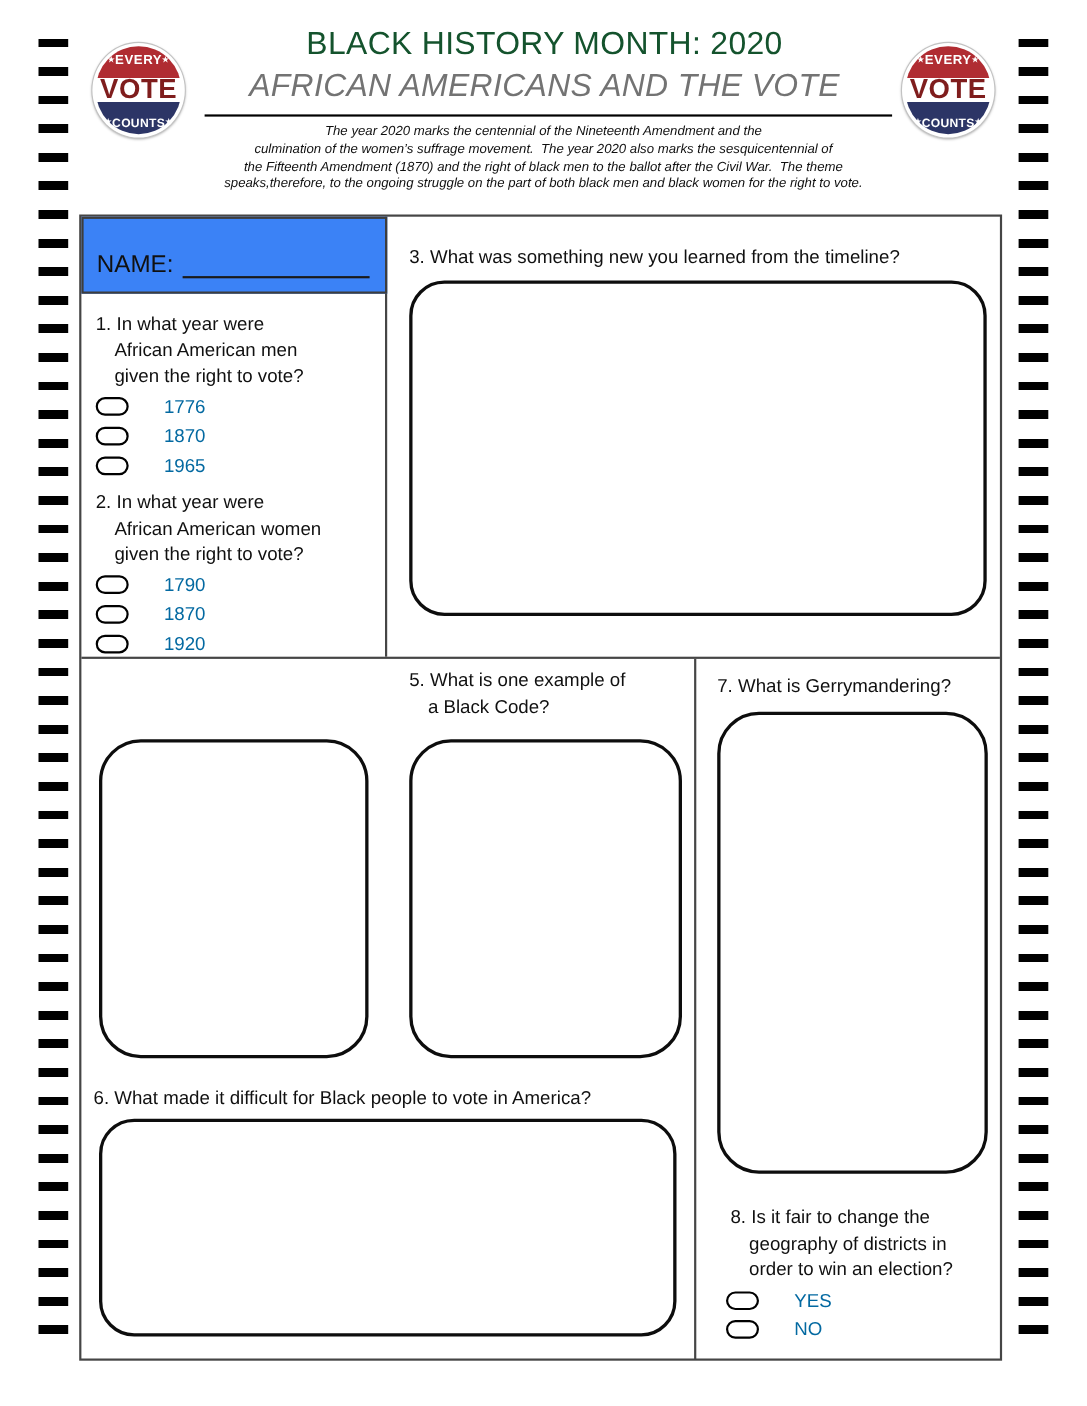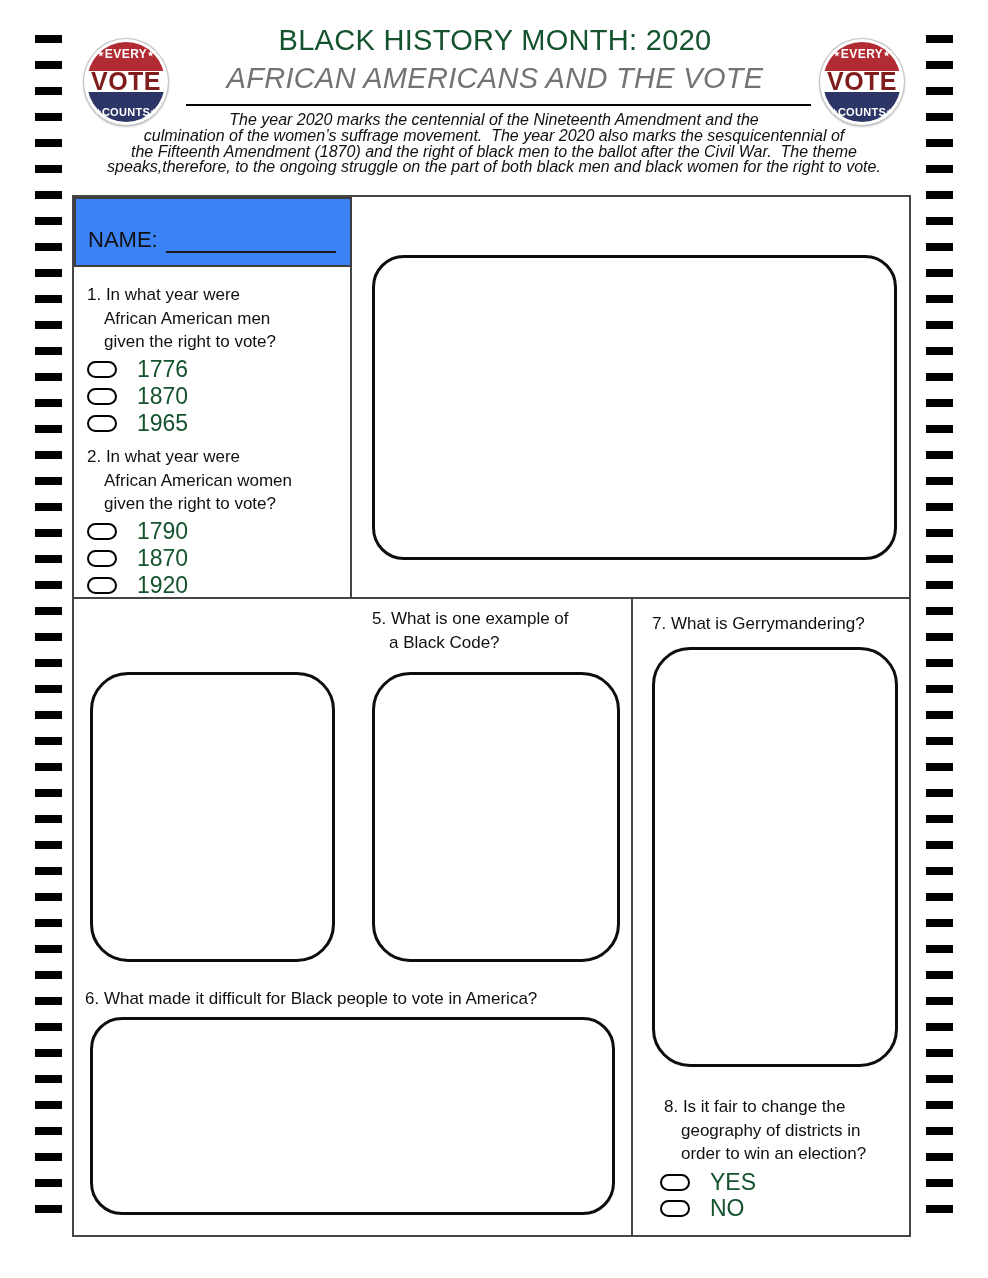--- a/index.html
+++ b/index.html
@@ -20,21 +20,21 @@
     position:absolute;top:24px;left:170px;width:650px;text-align:center;
     font-size:29px;letter-spacing:.3px;color:#14532d;
   }
   .page-subtitle{
     position:absolute;top:62px;left:170px;width:650px;text-align:center;
     font-size:29px;font-style:italic;letter-spacing:.3px;color:#737373;
   }
   .header-rule{position:absolute;top:104px;left:186px;width:625px;height:2px;background:#000;}
   .intro-text{
     position:absolute;top:112px;left:70px;width:848px;text-align:center;
-    font-size:16px;line-height:15.8px;font-style:italic;white-space:pre-wrap;color:#101010;
+    font-size:12px;line-height:15.8px;font-style:italic;white-space:pre-wrap;color:#101010;
   }
 
   
   .badge{position:absolute;width:86px;height:88px;}
   .badge.left{left:83px;top:38px;}
   .badge.right{left:819px;top:38px;}
   .badge .outer{
     position:absolute;inset:0;border-radius:50%;background:#fff;
     border:1px solid #c2c2c2;box-shadow:0 1px 2px rgba(0,0,0,.25);
   }
@@ -81,21 +81,21 @@
   .answer-box{
     position:absolute;border:3px solid #0d0d0d;border-radius:32px;background:#fff;box-sizing:border-box;
   }
 
   .opt-group{position:absolute;}
   .opt-row{display:flex;align-items:center;height:17px;margin-bottom:10px;}
   .bubble{
     width:30px;height:17px;border:2.5px solid #000;border-radius:9px;
     box-sizing:border-box;background:#fff;flex:0 0 auto;
   }
-  .opt-label{margin-left:20px;font-size:23px;color:#14532d;}
+  .opt-label{margin-left:32px;font-size:17px;color:#0369a1;}
 </style>
 </head>
 <body>
 
 <div class="dash-strip left"></div>
 <div class="dash-strip right"></div>
 
 <div class="badge left">
   <div class="outer"></div>
   <div class="inner"></div>
@@ -158,20 +158,21 @@
     <div class="opt-row">
       <span class="bubble"></span>
       <span class="opt-label">1870</span>
     </div>
     <div class="opt-row">
       <span class="bubble"></span>
       <span class="opt-label">1920</span>
     </div>
   </div>
 
+  <div class="q-text q-single" style="left:298px;top:25px;">3. What was something new you learned from the timeline?</div>
   <div class="answer-box" style="left:298px;top:58px;width:525px;height:305px;"></div>
 
   <div class="answer-box" style="left:16px;top:475px;width:245px;height:290px;border-radius:38px;"></div>
 
   <div class="q-text" style="left:298px;top:410px;width:260px;">5. What is one example of
 a Black Code?</div>
   <div class="answer-box" style="left:298px;top:475px;width:248px;height:290px;border-radius:38px;"></div>
 
   <div class="q-text q-single" style="left:11px;top:790px;">6. What made it difficult for Black people to vote in America?</div>
   <div class="answer-box" style="left:16px;top:820px;width:525px;height:198px;"></div>

